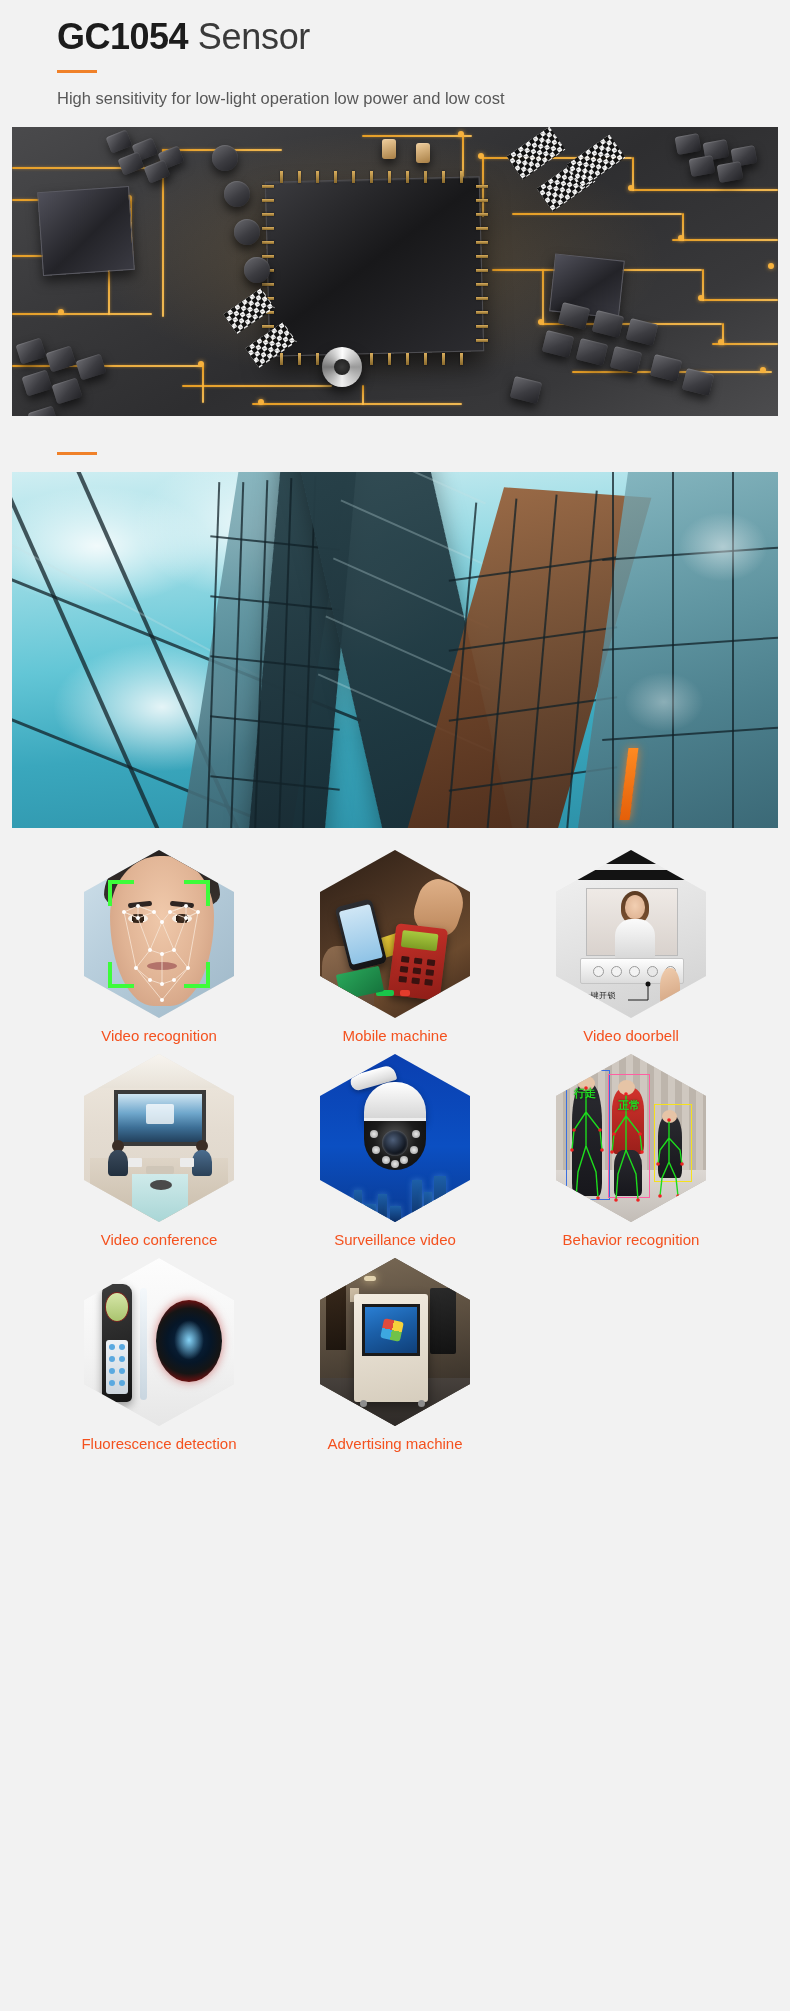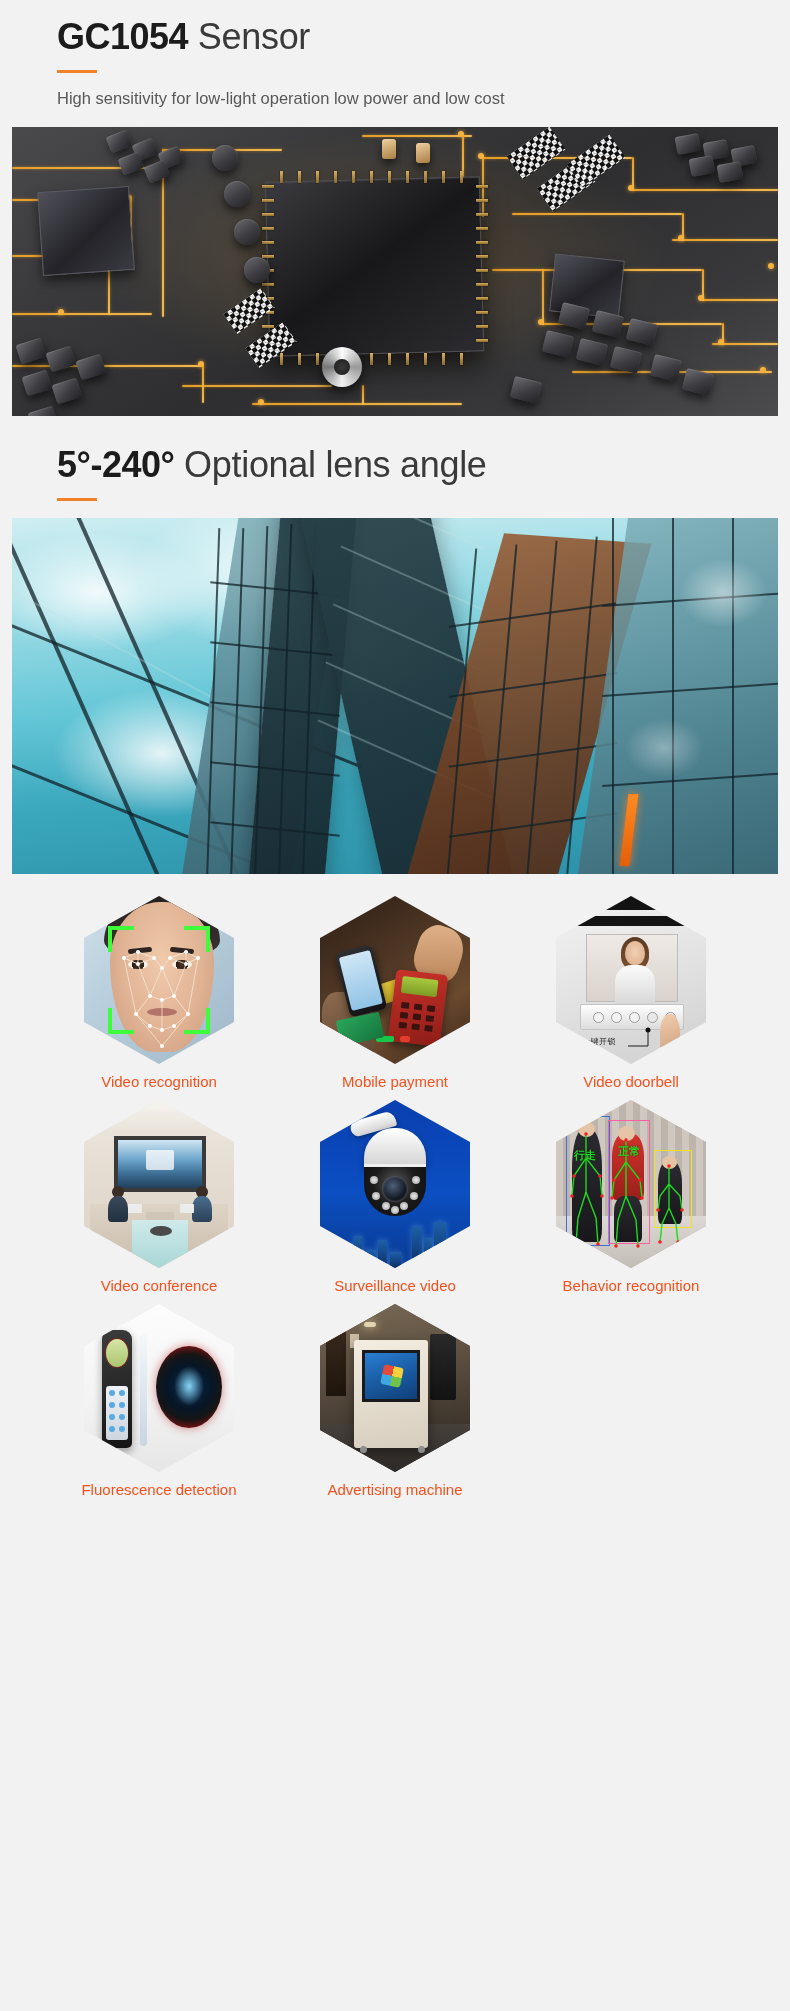--- a/index.html
+++ b/index.html
@@ -664,23 +664,20 @@
       <div class="checker" style="left:236px; top:206px; width:46px; height:24px;"></div>
 
       <div class="ring"></div>
 
       <div class="keycap" style="left:370px; top:12px; width:14px; height:20px; background:linear-gradient(160deg,#f0cf9e,#a87f45);"></div>
       <div class="keycap" style="left:404px; top:16px; width:14px; height:20px; background:linear-gradient(160deg,#f0cf9e,#a87f45);"></div>
     </div>
   </div>
 
   <div class="section-head" style="padding-top:26px;">
-    <div class="head-line">
-      <span class="head-strong">5°-240°</span><span class="head-light"> Optional lens angle</span>
-    </div>
     <div class="accent-bar"></div>
   </div>
 
   <div class="hero hero-glass">
     <div class="glass">
 
       <div class="cloud" style="left:-30px; top:14px;  width:230px; height:120px;"></div>
       <div class="cloud" style="left:120px; top:-20px; width:260px; height:150px;"></div>
       <div class="cloud" style="left:40px;  top:170px; width:220px; height:130px;"></div>
       <div class="cloud" style="left:250px; top:70px;  width:190px; height:120px; opacity:.6;"></div>
@@ -811,21 +808,21 @@
               <div class="pay-key" style="left:9px;  top:52px;"></div>
               <div class="pay-key" style="left:22px; top:52px;"></div>
               <div class="pay-key" style="left:35px; top:52px;"></div>
             </div>
             <div class="pay-phone"></div>
             <div style="position:absolute;left:56px;top:140px;width:18px;height:6px;background:#18c64a;border-radius:2px;"></div>
             <div style="position:absolute;left:80px;top:140px;width:10px;height:6px;background:#e23c2c;border-radius:2px;"></div>
             <div style="position:absolute;left:18px;top:120px;width:44px;height:26px;background:linear-gradient(150deg,#29a75a,#16743d);transform:rotate(-12deg);border-radius:2px;"></div>
           </div>
         </div>
-        <div class="hex-label">Mobile payment</div>
+        <div class="hex-label">Mobile machine</div>
       </div>
 
       <div class="hex-cell">
         <div class="hex">
           <div class="art art-door">
             <div class="door-band" style="top:0; height:14px;"></div>
             <div class="door-band" style="top:20px; height:10px;"></div>
             <div class="door-screen">
               <div class="door-lady-hair"></div>
               <div class="door-lady-h"></div>
@@ -939,21 +936,21 @@
                   <circle cx="86" cy="98" r="1.8"></circle>
                 <circle cx="60" cy="146" r="1.8"></circle>
                   <circle cx="82" cy="146" r="1.8"></circle>
                   <circle cx="113" cy="66" r="1.8"></circle>
                 <circle cx="102" cy="110" r="1.8"></circle>
                   <circle cx="126" cy="110" r="1.8"></circle>
                   <circle cx="104" cy="142" r="1.8"></circle>
                 <circle cx="122" cy="142" r="1.8"></circle>
               </g>
             </svg>
-            <div class="beh-cn" style="left:18px; top:48px;">行走</div>
+            <div class="beh-cn" style="left:18px; top:32px;">行走</div>
             <div class="beh-cn" style="left:62px; top:44px;">正常</div>
           </div>
         </div>
         <div class="hex-label">Behavior recognition</div>
       </div>
 
       <div class="hex-cell">
         <div class="hex">
           <div class="art art-fluo">
             <div class="fluo-disc"></div>

